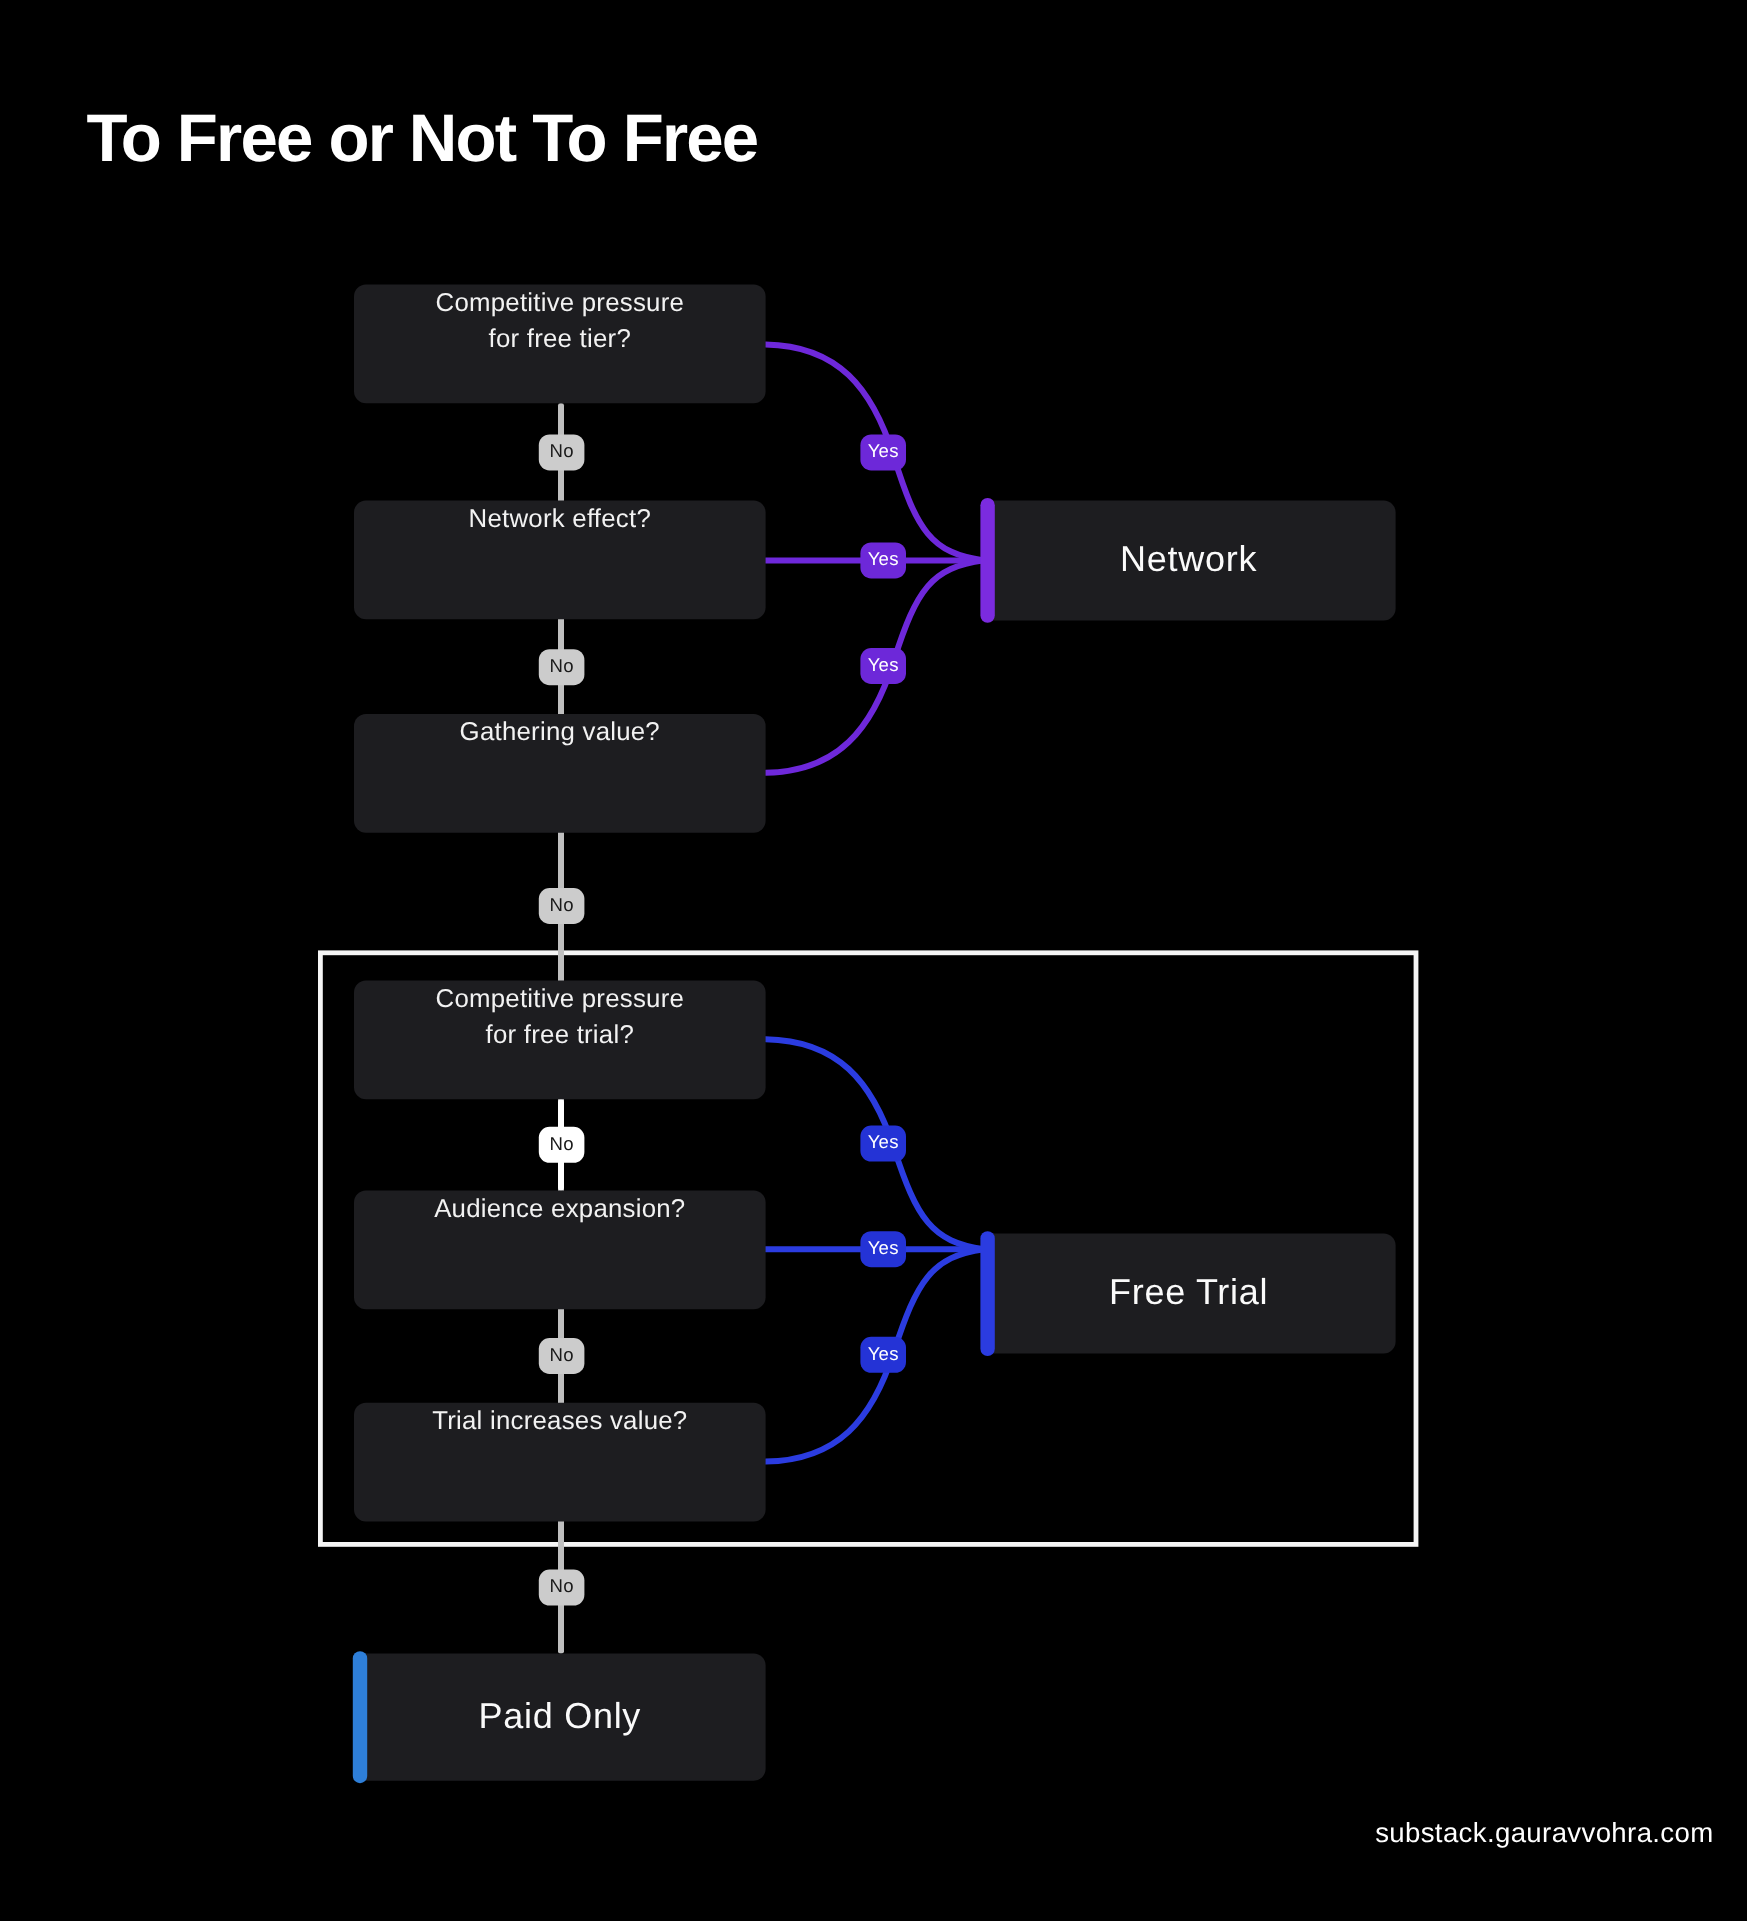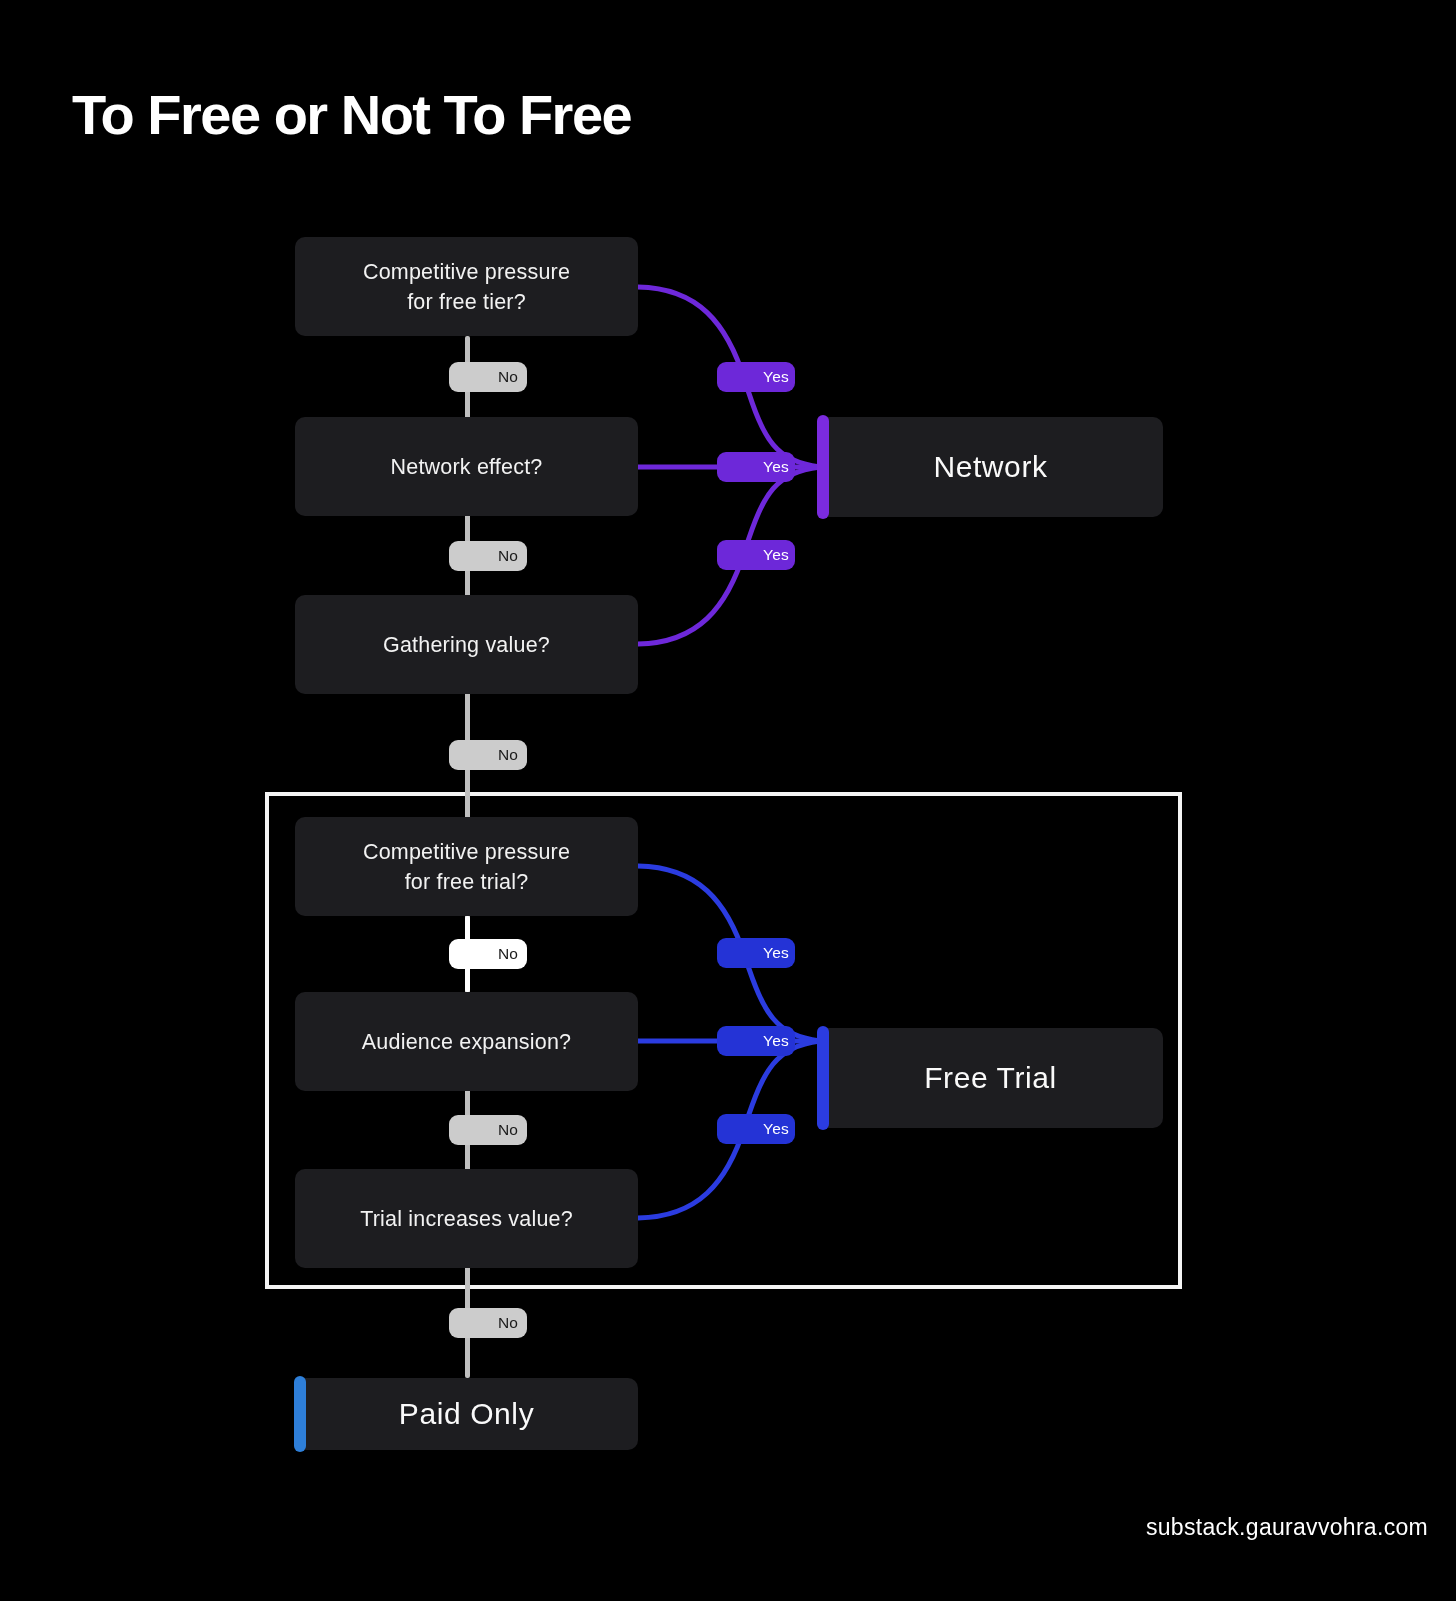--- a/index.html
+++ b/index.html
@@ -18,43 +18,43 @@
   .vline{position:absolute;left:465px;width:5px;background:#bfbfbf;border-radius:2px;}
   .vline.main{top:336px;height:1042px;}
   .vline.white-seg{top:916px;height:76px;background:#ffffff;}
   .frame{
     position:absolute;left:265px;top:792px;width:917px;height:497px;
     border:4px solid #f5f5f5;box-sizing:border-box;
   }
   .qbox{
     position:absolute;left:295px;width:343px;height:99px;
     background:#1d1d20;border-radius:10px;
-    display:flex;align-items:center;justify-content:center;text-align:center;
+    display:flex;align-items:flex-start;justify-content:center;text-align:center;
   }
   .qbox .qlabel{
     color:#f2f2f2;font-size:21.5px;line-height:30px;white-space:pre-line;letter-spacing:0.2px;
   }
   .obox{
     position:absolute;background:#1d1d20;border-radius:10px;
     display:flex;align-items:center;justify-content:center;
   }
   .obox .olabel{color:#fafafa;font-size:30px;letter-spacing:0.6px;font-weight:400;}
   .obox .bar{
     position:absolute;left:-1px;top:-2px;bottom:-2px;width:12px;border-radius:6px;
   }
   .obox.freemium{left:818px;top:417px;width:345px;height:100px;}
   .obox.freemium .bar{background:#7b2bdf;}
   .obox.free-trial{left:818px;top:992px;width:345px;height:100px;margin-top:36px;}
   .obox.free-trial .bar{background:#2b3ce0;}
-  .obox.paid-only{left:295px;top:1378px;width:343px;height:72px;}
+  .obox.paid-only{left:295px;top:1378px;width:343px;height:106px;}
   .obox.paid-only .bar{background:#2e7fd9;}
   .badge{
     position:absolute;width:38px;height:30px;border-radius:9px;
     display:flex;align-items:center;justify-content:center;
-    font-size:15.5px;letter-spacing:0.2px;padding-left:40px;
+    font-size:15.5px;letter-spacing:0.2px;
   }
   .badge.no{left:449px;background:#cccccc;color:#1a1a1a;}
   .badge.no.highlight{background:#ffffff;}
   .badge.yes{left:717px;color:#ffffff;}
   .badge.yes.purple{background:#6d28d9;}
   .badge.yes.blue{background:#2433d6;}
   .watermark{
     position:absolute;right:28px;top:1514px;color:#ffffff;font-size:23px;letter-spacing:0.3px;
   }
 </style>

